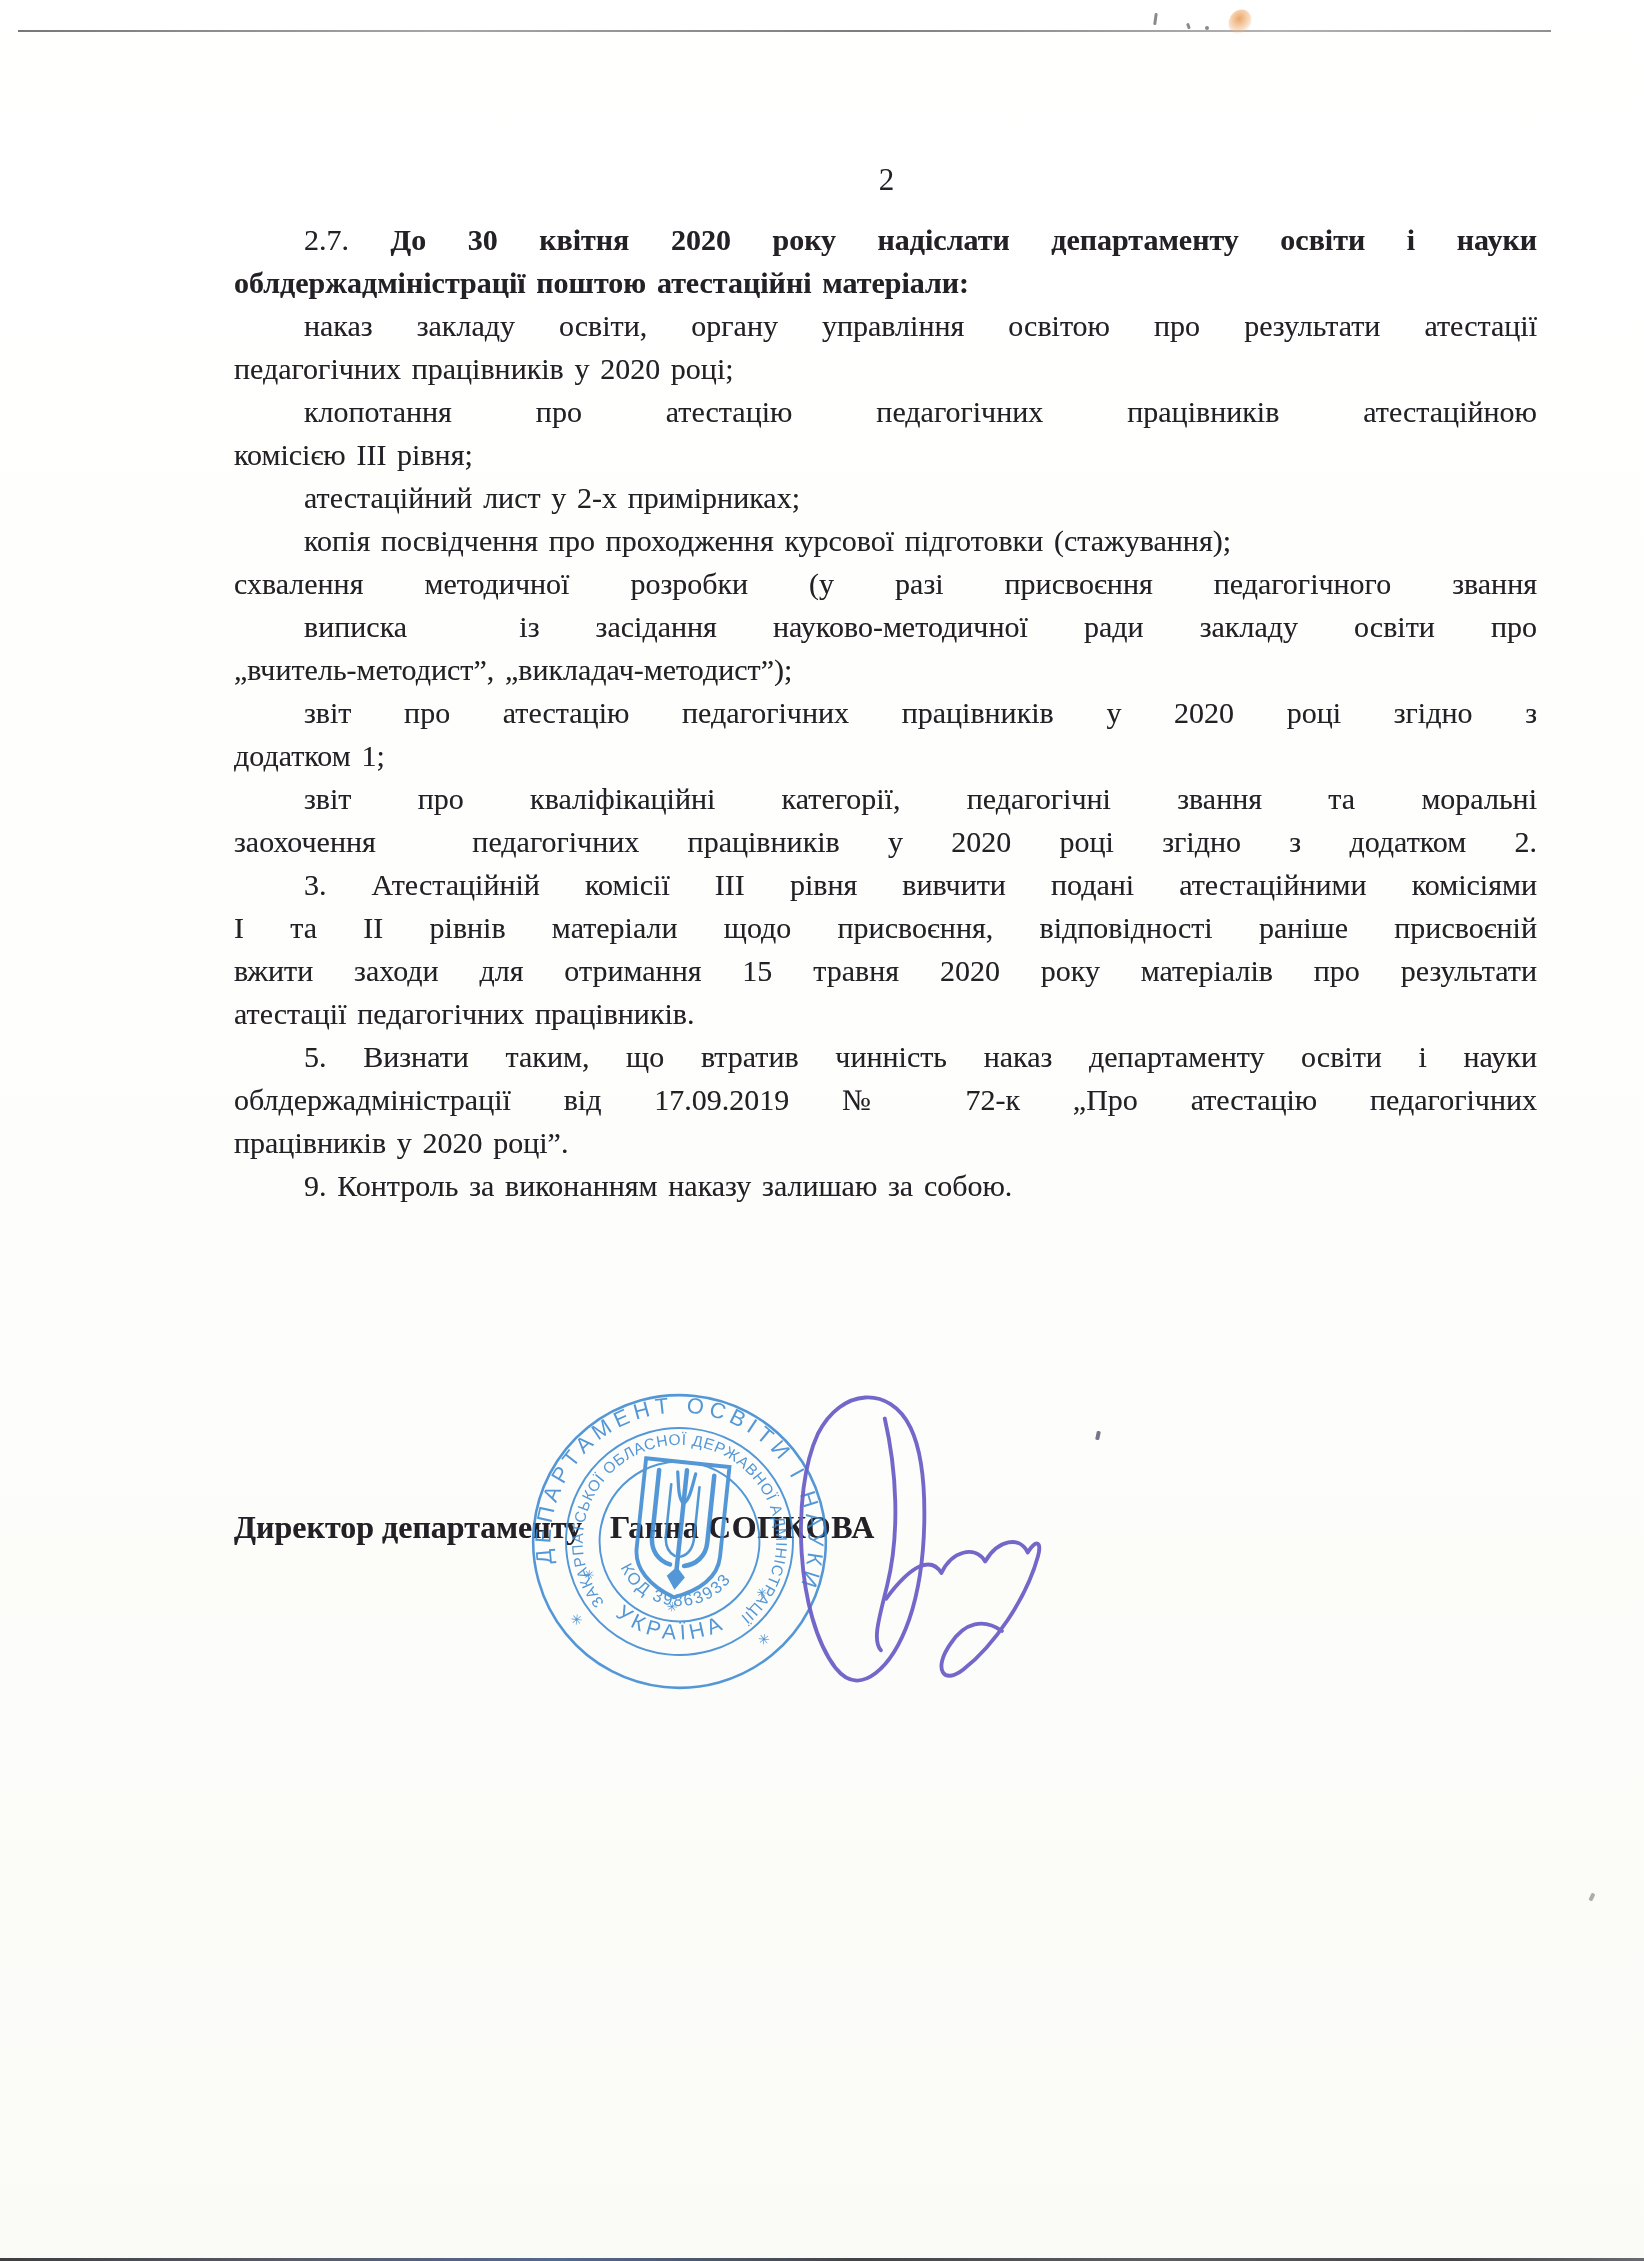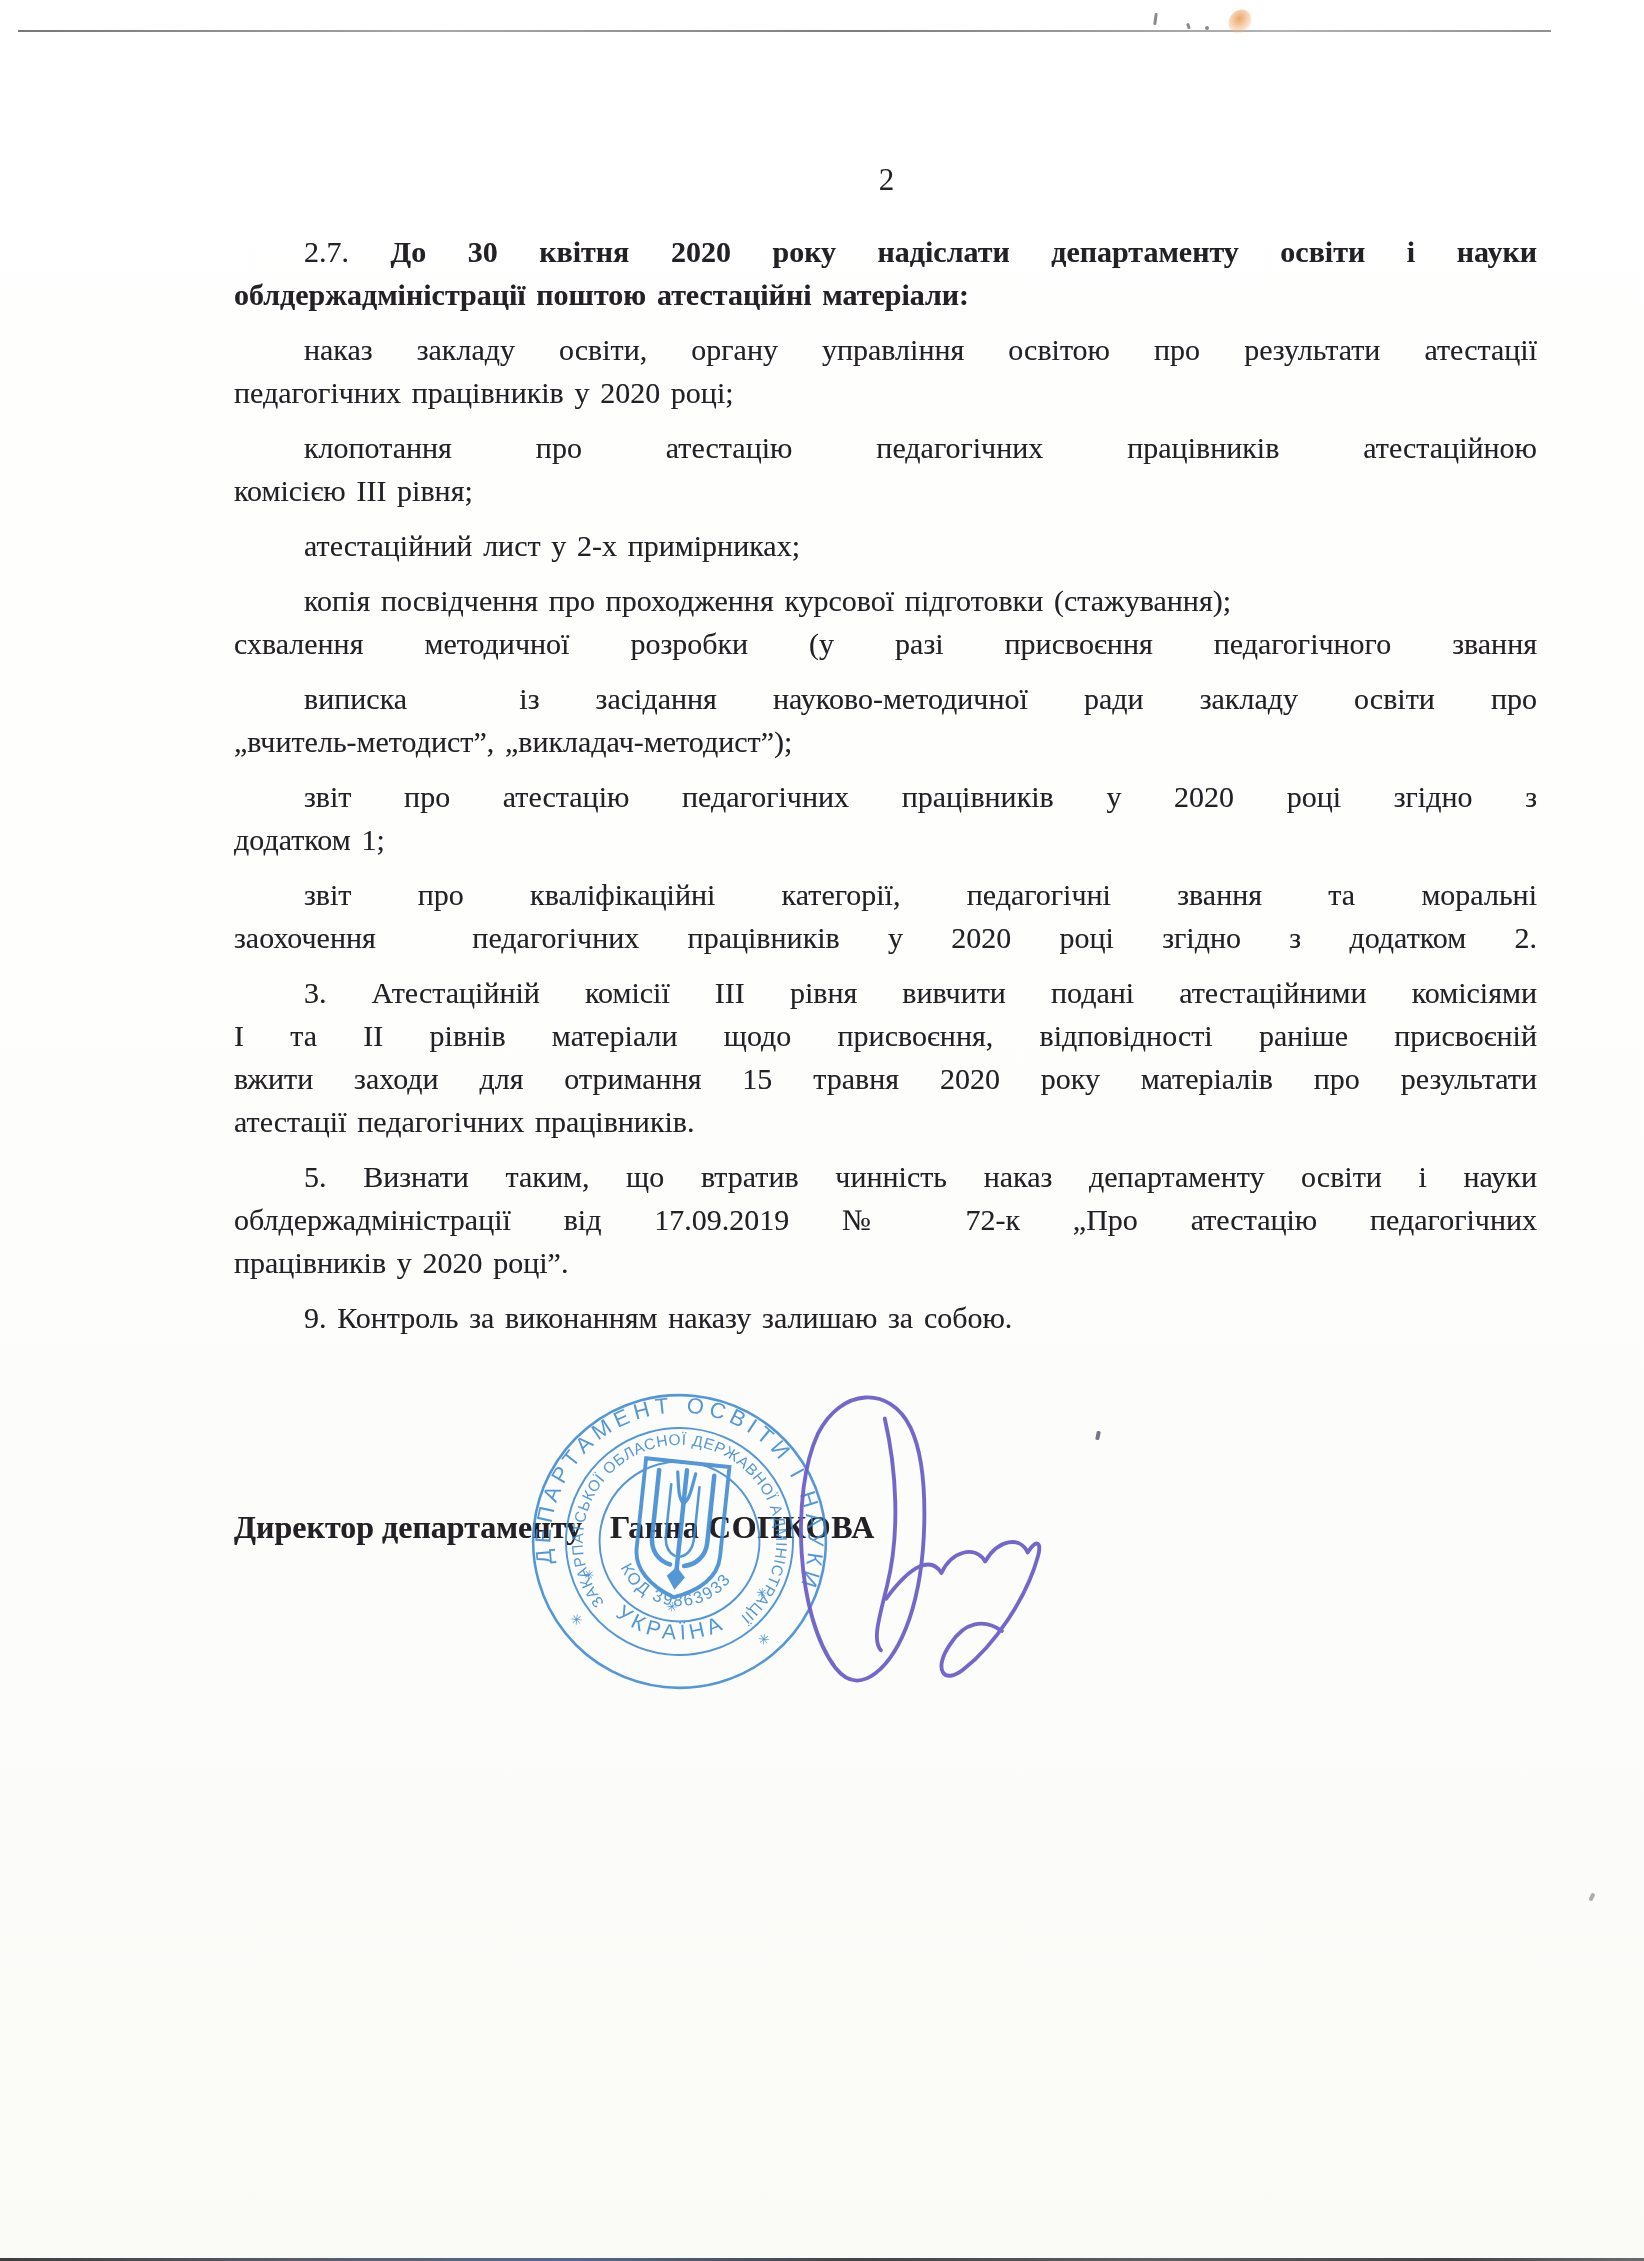--- a/index.html
+++ b/index.html
@@ -30,21 +30,21 @@
   .scan-bottom-edge{position:absolute;left:0;bottom:0;width:1644px;height:3.2px;
     background:linear-gradient(90deg,#1e1e22,#3a3f52 18%,#35507a 34%,#23242a 52%,#41414a 70%,#23232a 88%,#50505a);
     opacity:.85;}
   
   .page-number{position:absolute;left:235px;top:162px;width:1303px;text-align:center;
     font-size:31px;color:var(--text-ink);}
   
   .doc-body{position:absolute;left:234px;top:218px;width:1303px;color:var(--text-ink);}
   .line{height:43px;font-size:30px;line-height:43px;word-spacing:3.2px;
     text-shadow:0 0 0.6px rgba(30,25,35,.35);white-space:normal;}
-  .line.indent{text-indent:70px;margin-top:12px;}
+  .line.indent{text-indent:70px;}
   .line.justify{text-align:justify;text-align-last:justify;}
   .line .bold{font-weight:bold;}
   
   .sign-row{position:absolute;left:234px;top:1509px;width:1285px;display:flex;
     justify-content:flex-start;align-items:baseline;color:var(--text-ink);gap:28px;}
   .sign-title,.sign-name{font-size:32px;font-weight:bold;text-shadow:0 0 0.6px rgba(30,25,35,.4);}
   .sign-name{letter-spacing:0.6px;}
   
   .stamp-wrap{position:absolute;left:528px;top:1390px;width:303px;height:303px;
     transform:rotate(6deg);opacity:.88;}

